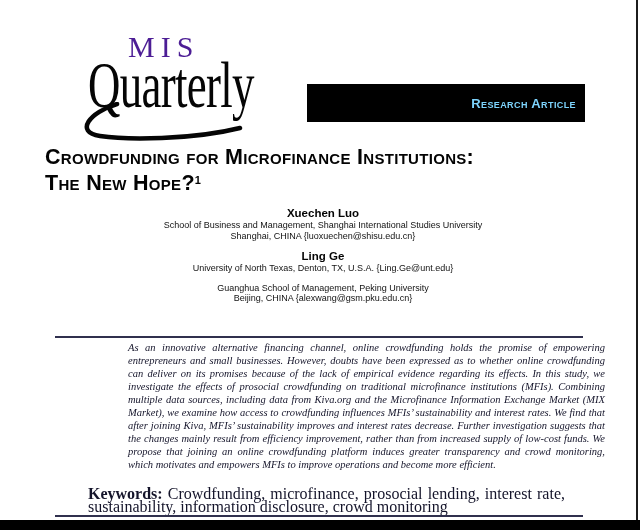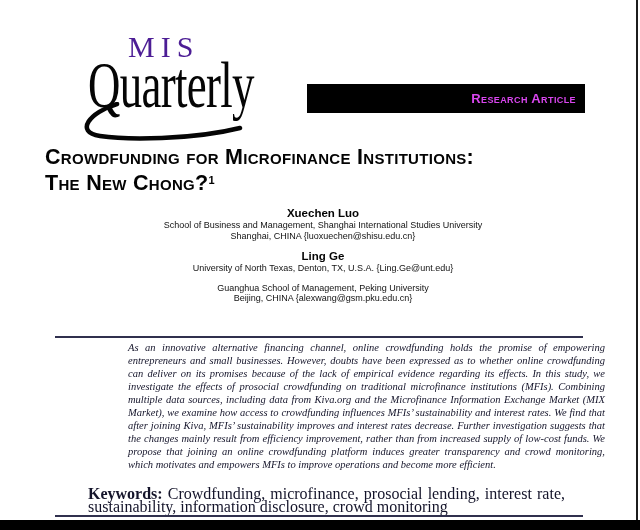--- a/index.html
+++ b/index.html
@@ -16,22 +16,22 @@
   }
   .logo-quarterly{
     position:absolute;left:0;top:22px;
     font-family:"Liberation Serif",serif;font-size:66px;line-height:1;
     color:#050505;transform:scaleX(0.68);transform-origin:left top;
     letter-spacing:-1px;white-space:nowrap;
   }
   .logo-swash{position:absolute;left:-16px;top:72px;width:230px;height:46px;}
   
   .type-bar{
-    position:absolute;left:307px;top:84px;width:278px;height:29px;
-    background:#000;color:#d946ef;display:flex;align-items:center;justify-content:flex-end;
+    position:absolute;left:307px;top:84px;width:278px;height:38px;
+    background:#000;color:#7dd3fc;display:flex;align-items:center;justify-content:flex-end;
     padding-right:9px;box-sizing:border-box;
     font-variant:small-caps;font-weight:bold;font-size:13px;letter-spacing:.4px;
   }
   
   .title{
     position:absolute;left:45px;width:545px;top:146px;text-align:left;
     font-weight:bold;font-variant:small-caps;font-size:21.5px;line-height:23px;
     color:#030303;letter-spacing:.3px;
   }
   .title sup{font-size:11px;vertical-align:6px;}
@@ -72,21 +72,21 @@
       <path d="M45 2 C 18 10, 2 30, 28 34 S 120 38, 168 26" fill="none" stroke="#050505" stroke-width="4.5" stroke-linecap="round"></path>
     </svg>
   </div>
 
   <div class="type-bar">
     <span>Research Article</span>
   </div>
 
   <div class="title">
     <div>Crowdfunding for Microfinance Institutions:</div>
-    <div><span>The New Chong?</span><sup>1</sup></div>
+    <div><span>The New Hope?</span><sup>1</sup></div>
   </div>
 
   <div class="authors">
     <div class="author">
       <div class="author-name">Xuechen Luo</div>
       <div class="author-affil">School of Business and Management, Shanghai International Studies University</div>
       <div class="author-affil">Shanghai, CHINA {luoxuechen@shisu.edu.cn}</div>
     </div>
     <div class="author">
       <div class="author-name">Ling Ge</div>

